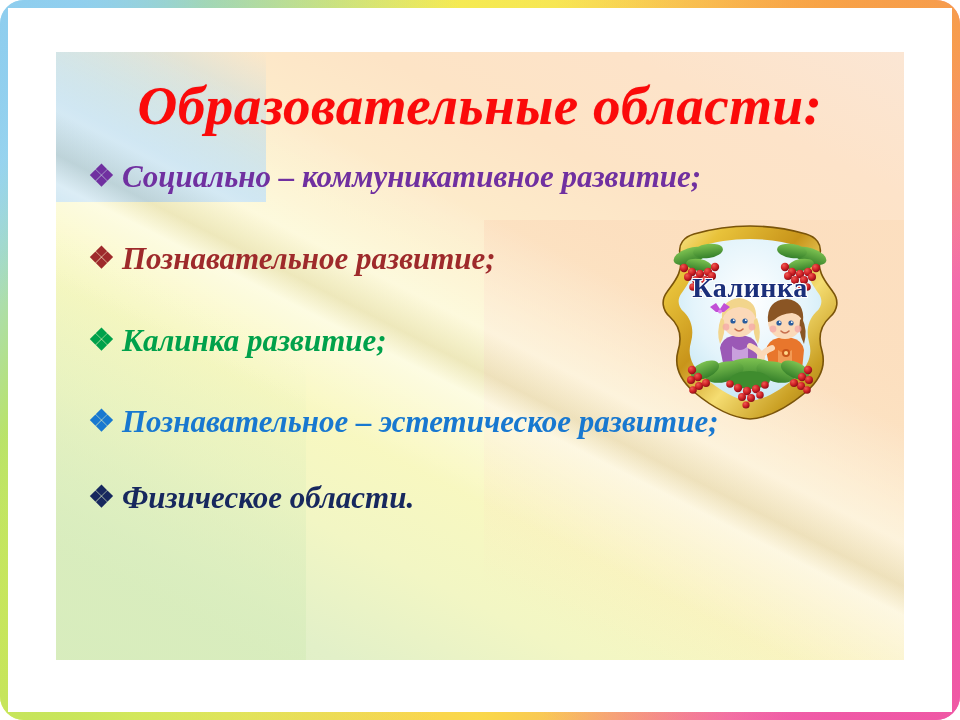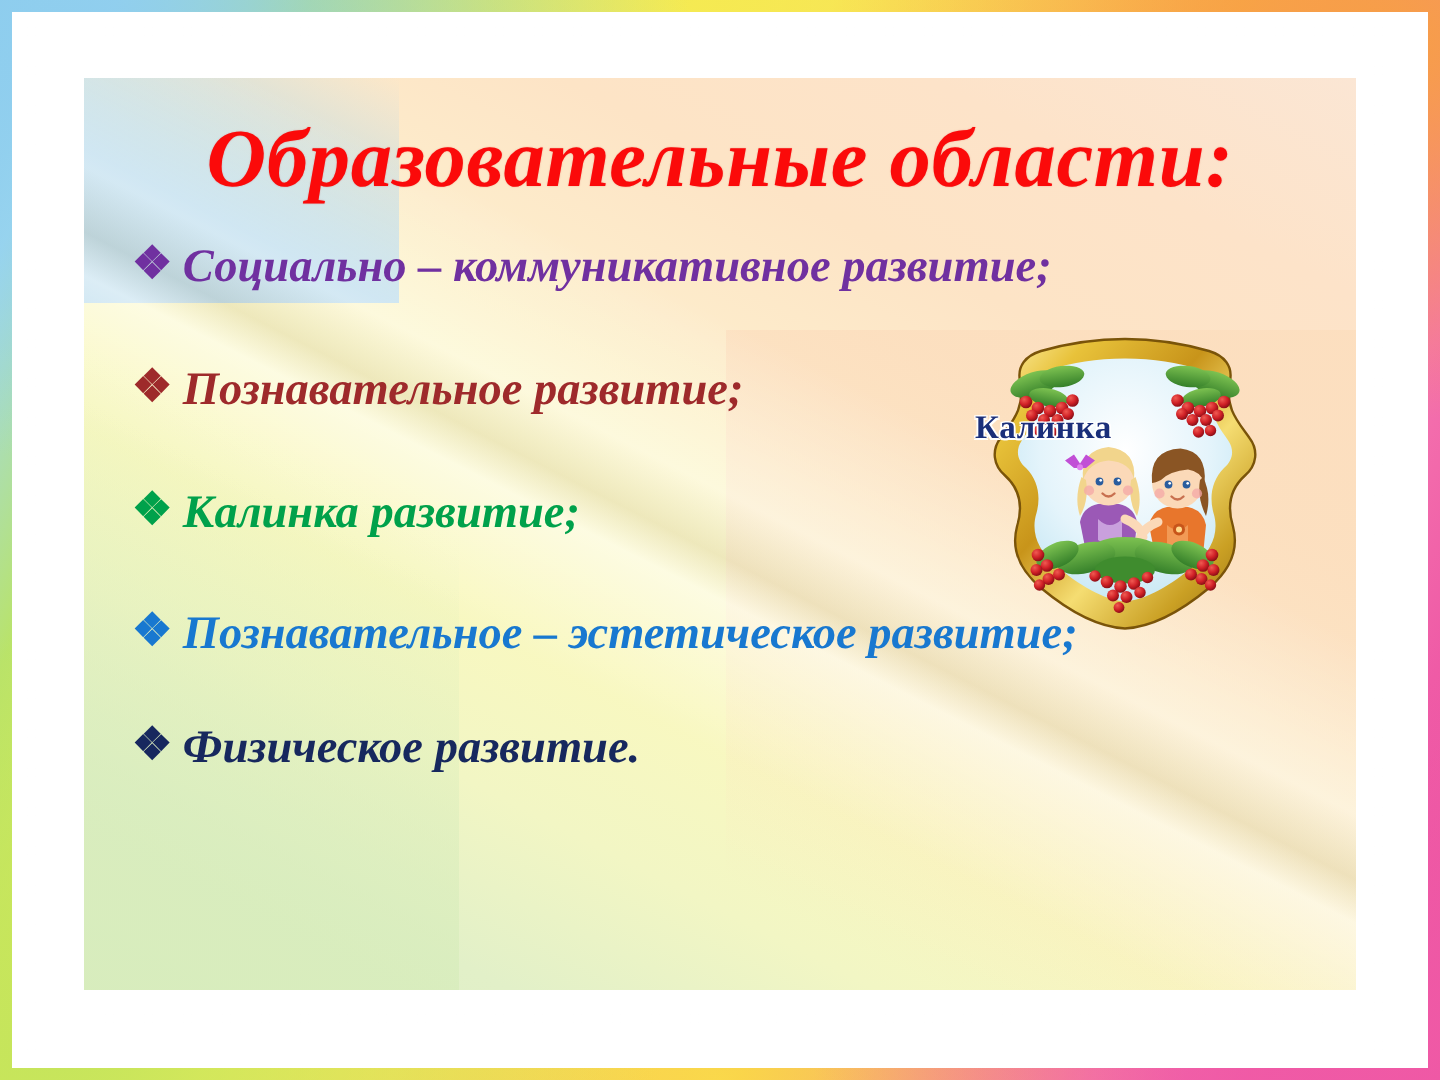--- a/index.html
+++ b/index.html
@@ -10,20 +10,21 @@
   }
   body {
     font-family: "Liberation Serif", "DejaVu Serif", serif;
   }
 
   .slide {
     position: relative;
     width: 960px;
     height: 720px;
     overflow: hidden;
+    border-radius: 24px;
   }
 
   
   .backdrop {
     position: absolute;
     inset: 0;
     background:
       linear-gradient(115deg,
         #8fd0ee 0%,
         #9fd9ef 6%,
@@ -209,21 +210,22 @@
     left: 650px;
     top: 220px;
     width: 200px;
     height: 205px;
   }
   .emblem svg { display: block; width: 100%; height: 100%; }
   .emblem-label {
     position: absolute;
     left: 0; right: 0;
     top: 52px;
-    font-size: 22px;
+    text-align: center;
+    font-size: 28px;
     font-weight: bold;
     color: #1b2f7a;
     letter-spacing: .5px;
     text-shadow:
        1px 0 0 #fff, -1px 0 0 #fff, 0 1px 0 #fff, 0 -1px 0 #fff,
        1px 1px 0 #fff, -1px -1px 0 #fff, 1px -1px 0 #fff, -1px 1px 0 #fff;
   }
 </style>
 </head>
 <body>
@@ -268,21 +270,21 @@
           <span class="bullet-text">Калинка развитие;</span>
         </div>
 
         <div class="bullet b4" style="color: rgb(24, 120, 208);">
           <span class="bullet-marker">❖</span>
           <span class="bullet-text">Познавательное – эстетическое развитие;</span>
         </div>
 
         <div class="bullet b5" style="color: rgb(23, 40, 94);">
           <span class="bullet-marker">❖</span>
-          <span class="bullet-text">Физическое развитие.</span>
+          <span class="bullet-text">Физическое области.</span>
         </div>
 
       </div>
     </div>
   </div>
 
   <div class="emblem">
     <svg viewBox="0 0 200 205">
       <defs>
         <linearGradient id="goldGrad" x1="0" y1="0" x2="1" y2="1">

